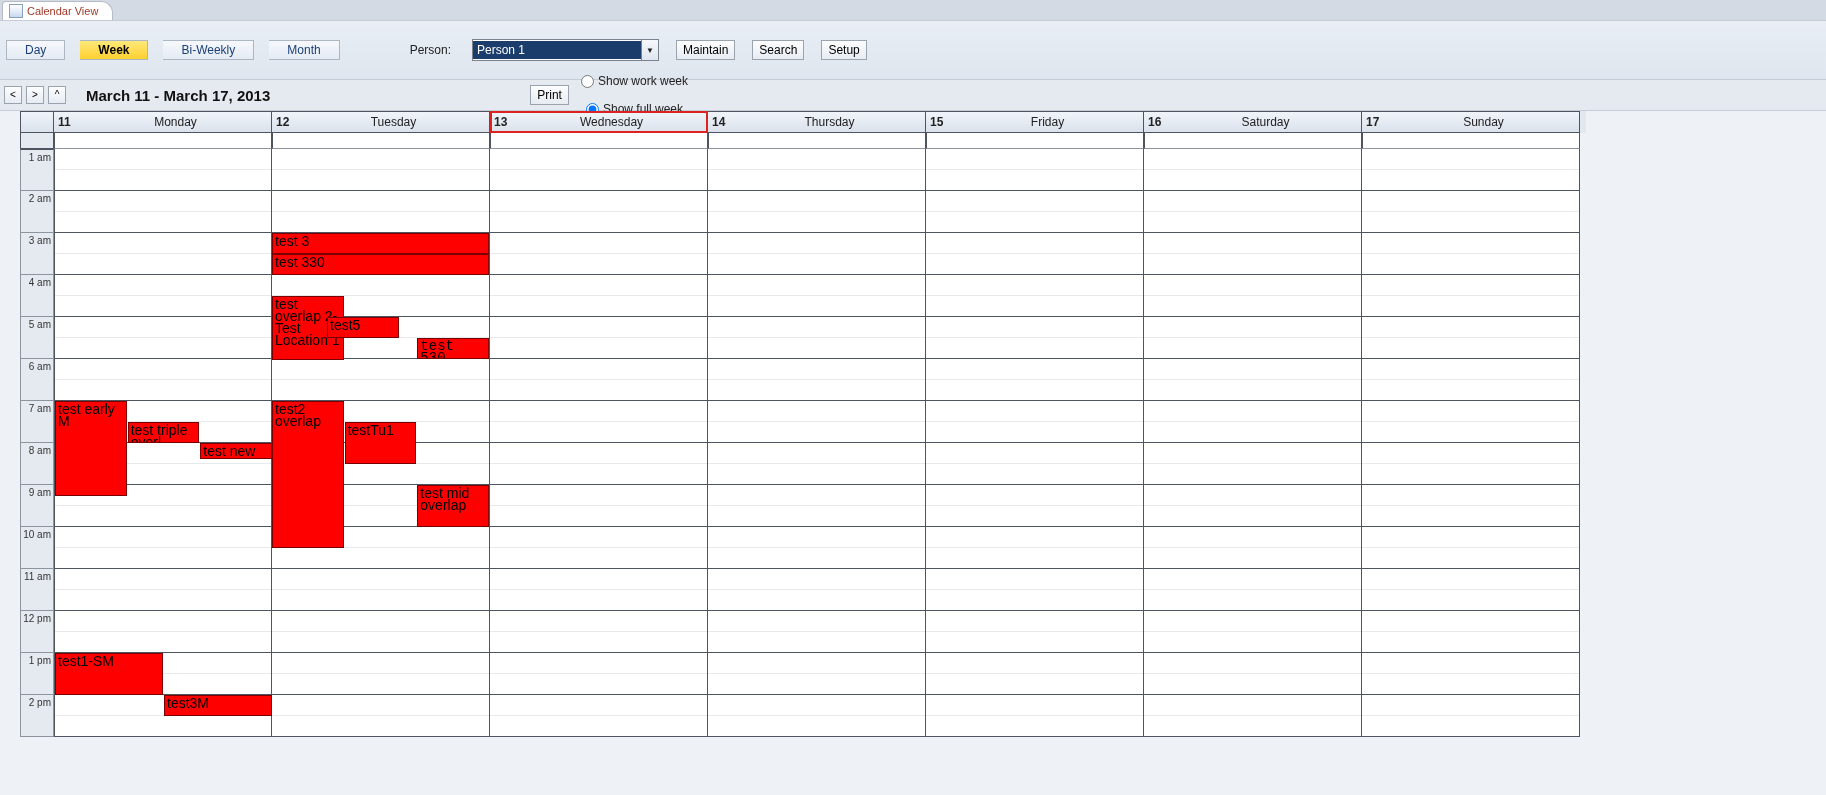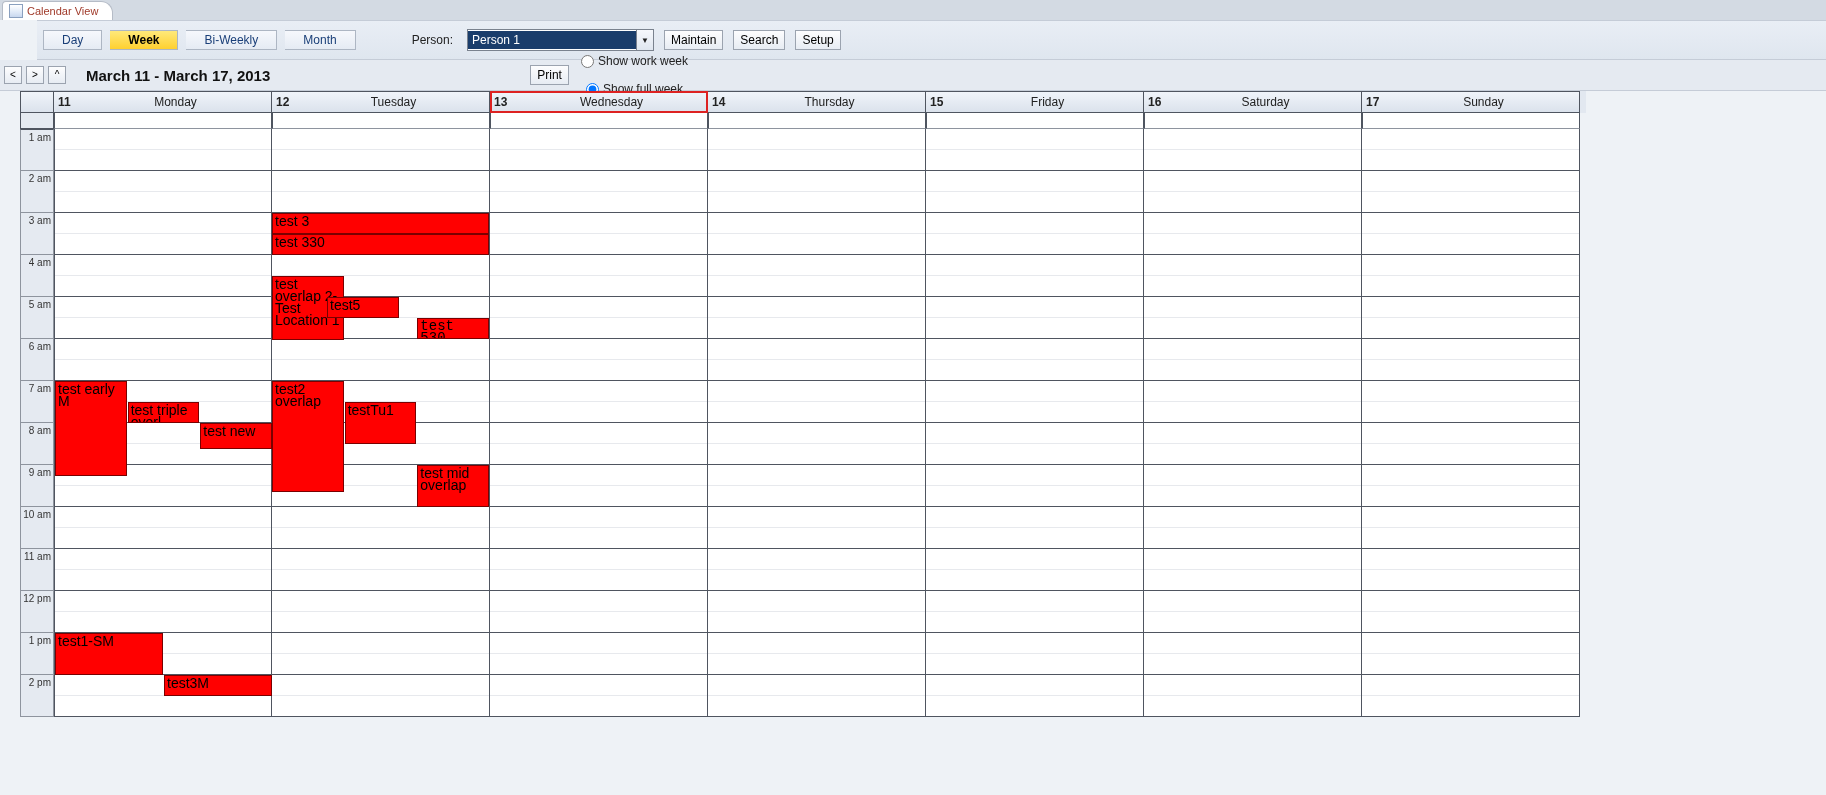--- a/index.html
+++ b/index.html
@@ -38,23 +38,22 @@
     display: inline-block;
   }
   
   .toolbar {
     height: 26px;
     background: linear-gradient(#e9eef5, #dfe6ef);
     border-top: 1px solid #c5ccd7;
     border-bottom: 1px solid #c5ccd7;
     display: flex;
     align-items: center;
-    padding: 6px 6px;
-    gap: 8px;
-    margin-left: 37px;
+    padding: 16px 6px;
+    gap: 15px;
   }
   .view-btn {
     background: linear-gradient(#f6f8fc, #e5ebf3);
     border: 1px solid #adb6c3;
     padding: 2px 18px;
     font-size: 12px;
     cursor: pointer;
     color: #1a3f78;
   }
   .view-btn + .view-btn { border-left: none; }
@@ -316,31 +315,31 @@
         <div class="hour-label">10  am</div>
         <div class="hour-label">11  am</div>
         <div class="hour-label">12  pm</div>
         <div class="hour-label">1  pm</div>
         <div class="hour-label">2  pm</div>
       </div>
 
   <div class="day-col first-col" style="height: 588px;">
         <div class="event" style="top: 252px; height: 94.5px; left: 0px; width: 71.6667px;">test early M</div>
         <div class="event" style="top: 273px; height: 21px; left: 72.6667px; width: 71.6667px;">test triple overl</div>
-        <div class="event" style="top: 294px; height: 26px; left: 145.333px; width: 71.6667px;">test new</div>
+        <div class="event" style="top: 294px; height: 16px; left: 145.333px; width: 71.6667px;">test new</div>
         <div class="event" style="top: 504px; height: 42px; left: 0px; width: 108px;">test1-SM</div>
         <div class="event" style="top: 546px; height: 21px; left: 109px; width: 108px;">test3M</div>
       </div>
       <div class="day-col" style="height: 588px;">
         <div class="event" style="top: 84px; height: 21px; left: 0px; width: 217px;">test 3</div>
         <div class="event" style="top: 105px; height: 21px; left: 0px; width: 217px;">test 330</div>
         <div class="event" style="top: 147px; height: 64px; left: 0px; width: 71.6667px;">test overlap 2- Test Location 1</div>
         <div class="event" style="top: 168px; height: 21px; left: 55px; width: 71.6667px;">test5</div>
         <div class="event" style="top: 189px; height: 21px; left: 145.333px; width: 71.6667px; font-family: Liberation Mono, monospace;">test 530</div>
-        <div class="event" style="top: 252px; height: 111px; left: 0px; width: 71.6667px;">test2 overlap</div>
+        <div class="event" style="top: 252px; height: 147px; left: 0px; width: 71.6667px;">test2 overlap</div>
         <div class="event" style="top: 273px; height: 42px; left: 72.6667px; width: 71.6667px;">testTu1</div>
         <div class="event" style="top: 336px; height: 42px; left: 145.333px; width: 71.6667px;">test mid overlap</div>
       </div>
       <div class="day-col" style="height: 588px;"></div>
       <div class="day-col" style="height: 588px;"></div>
       <div class="day-col" style="height: 588px;"></div>
       <div class="day-col" style="height: 588px;"></div>
       <div class="day-col" style="height: 588px;"></div>
     </div>
 </div>

